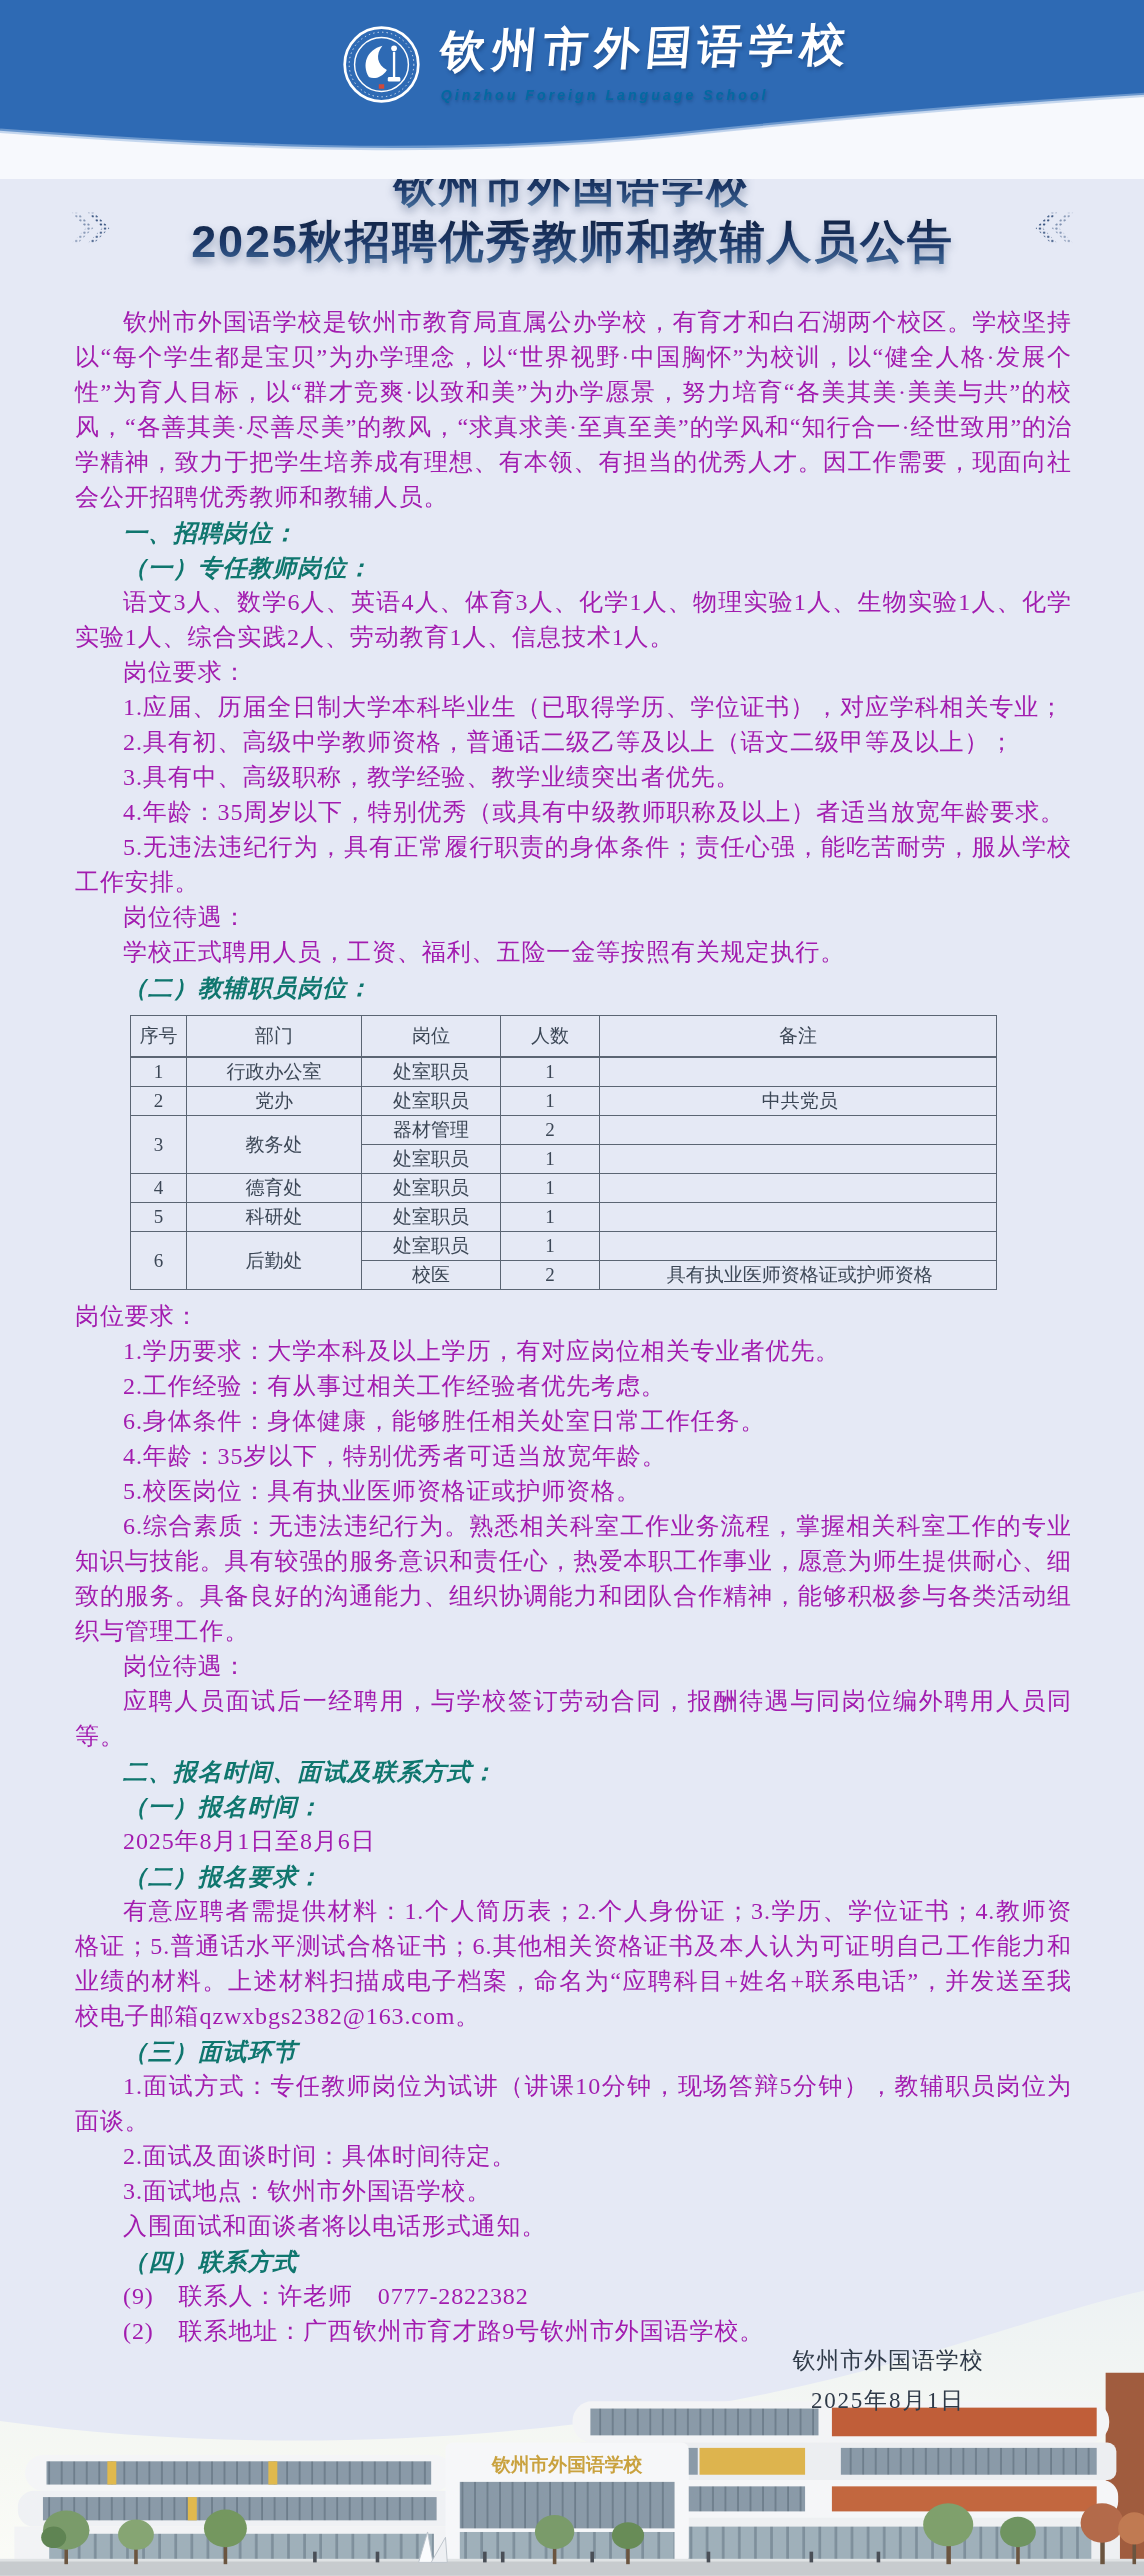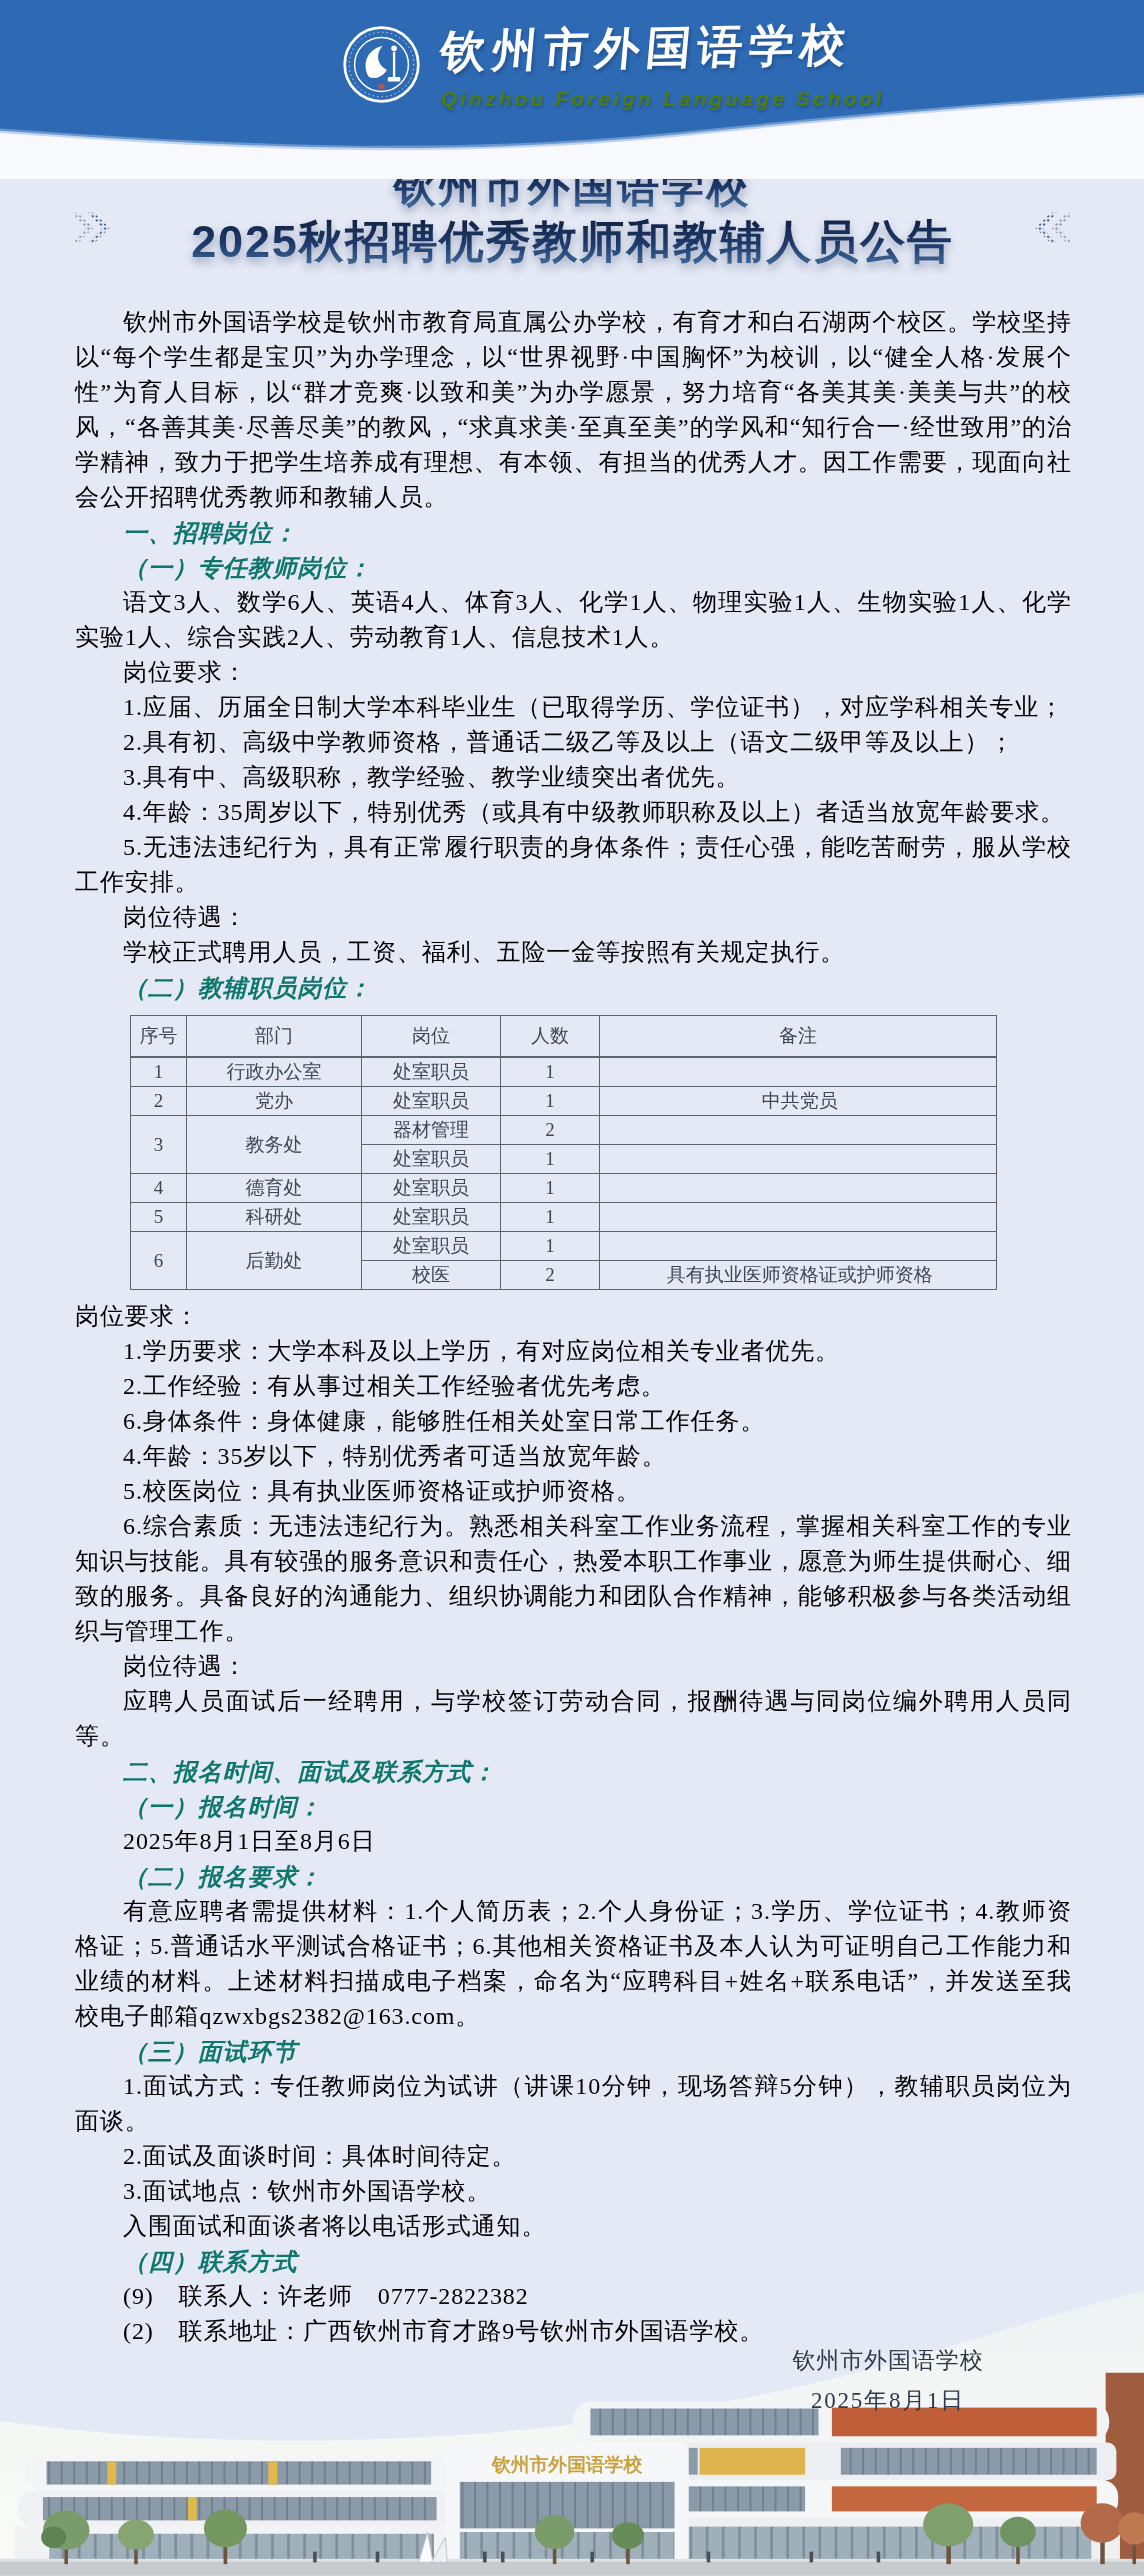--- a/index.html
+++ b/index.html
@@ -9,41 +9,41 @@
 
   
   .hdr{position:relative;width:1145px;height:179px;z-index:3;}
   .hdr svg.wave{position:absolute;left:0;top:0;}
   .brand{position:absolute;left:342px;top:18px;display:flex;align-items:flex-start;z-index:4;}
   .logo{display:inline-block;width:79px;height:79px;margin-top:7.2px;}
   .names{margin-left:19.7px;}
   .cn-name{color:#ffffff;font-family:"Liberation Sans","DejaVu Sans",sans-serif;
       font-weight:bold;font-size:45px;letter-spacing:6.3px;transform:skewX(-6deg) rotate(-1deg);
       text-shadow:1.8px 2.7px 3.6px rgba(20,50,100,.45);}
-  .en-name{color:#4d7c0f;font-family:"Liberation Sans","DejaVu Sans",sans-serif;
-      font-weight:bold;font-style:italic;font-size:21px;letter-spacing:3.1px;margin-top:9px;
+  .en-name{color:#0369a1;font-family:"Liberation Sans","DejaVu Sans",sans-serif;
+      font-weight:bold;font-style:italic;font-size:14px;letter-spacing:3.1px;margin-top:9px;
       text-shadow:0.9px 1.8px 2.7px rgba(20,50,100,.4);}
 
   
   .title-block{position:relative;text-align:center;margin-top:-16px;z-index:2;}
   .t1,.t2{margin:0;font-family:"Liberation Sans","DejaVu Sans",sans-serif;font-weight:bold;
       color:#1c3560;
       background:linear-gradient(180deg,#101f3c 0%,#1d3a6b 55%,#47719f 100%);
       -webkit-background-clip:text;background-clip:text;-webkit-text-fill-color:transparent;
       filter:drop-shadow(0 5.4px 4.5px rgba(40,60,100,.38));}
   .t1{font-size:42px;line-height:47px;letter-spacing:2.7px;}
   .t2{font-size:45px;line-height:55px;letter-spacing:1.8px;margin-top:3.6px;}
   .deco{position:absolute;top:47px;width:43px;height:36px;}
   .deco.left{left:70px;}
   .deco.right{right:70px;}
 
   
   main{position:relative;z-index:1;padding:36px 73px 0 75px;}
   .para,.hd{margin:0;font-size:24px;line-height:35px;letter-spacing:0.9px;
-      color:#000000;text-indent:2em;text-align:justify;}
+      color:#a21caf;text-indent:2em;text-align:justify;}
   .hd{font-family:"Liberation Sans","DejaVu Sans",sans-serif;font-weight:bold;color:#0f766e;font-style:italic;}
   .para.flush{text-indent:0;}
 
   
   table.rec{border-collapse:collapse;table-layout:fixed;width:867px;margin:10.7px 0 9px 55px;
       font-size:19px;color:#3c4756;background:transparent;}
   table.rec th,table.rec td{border:0.9px solid #5b6573;text-align:center;
       font-weight:normal;padding:0 3.6px;overflow:hidden;white-space:nowrap;}
   table.rec th{height:40px;border-bottom:2.7px double #5b6573;}
   table.rec td{height:28px;}

